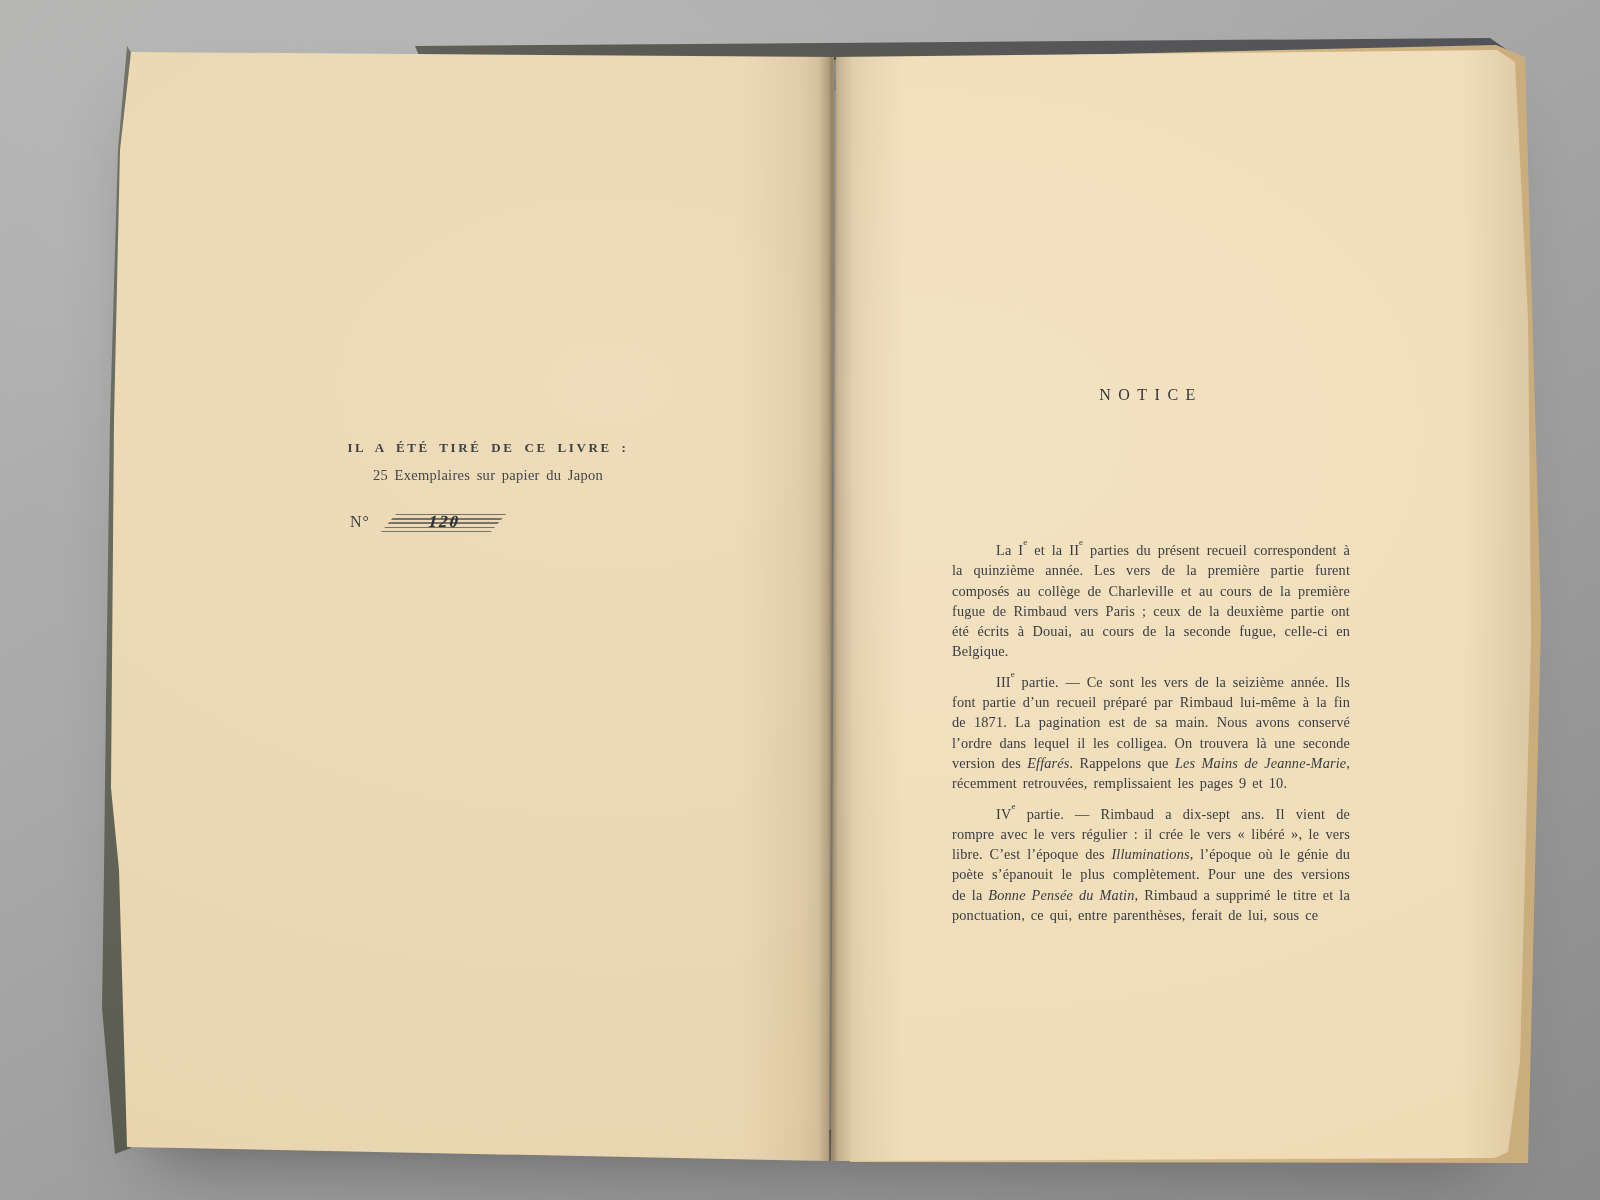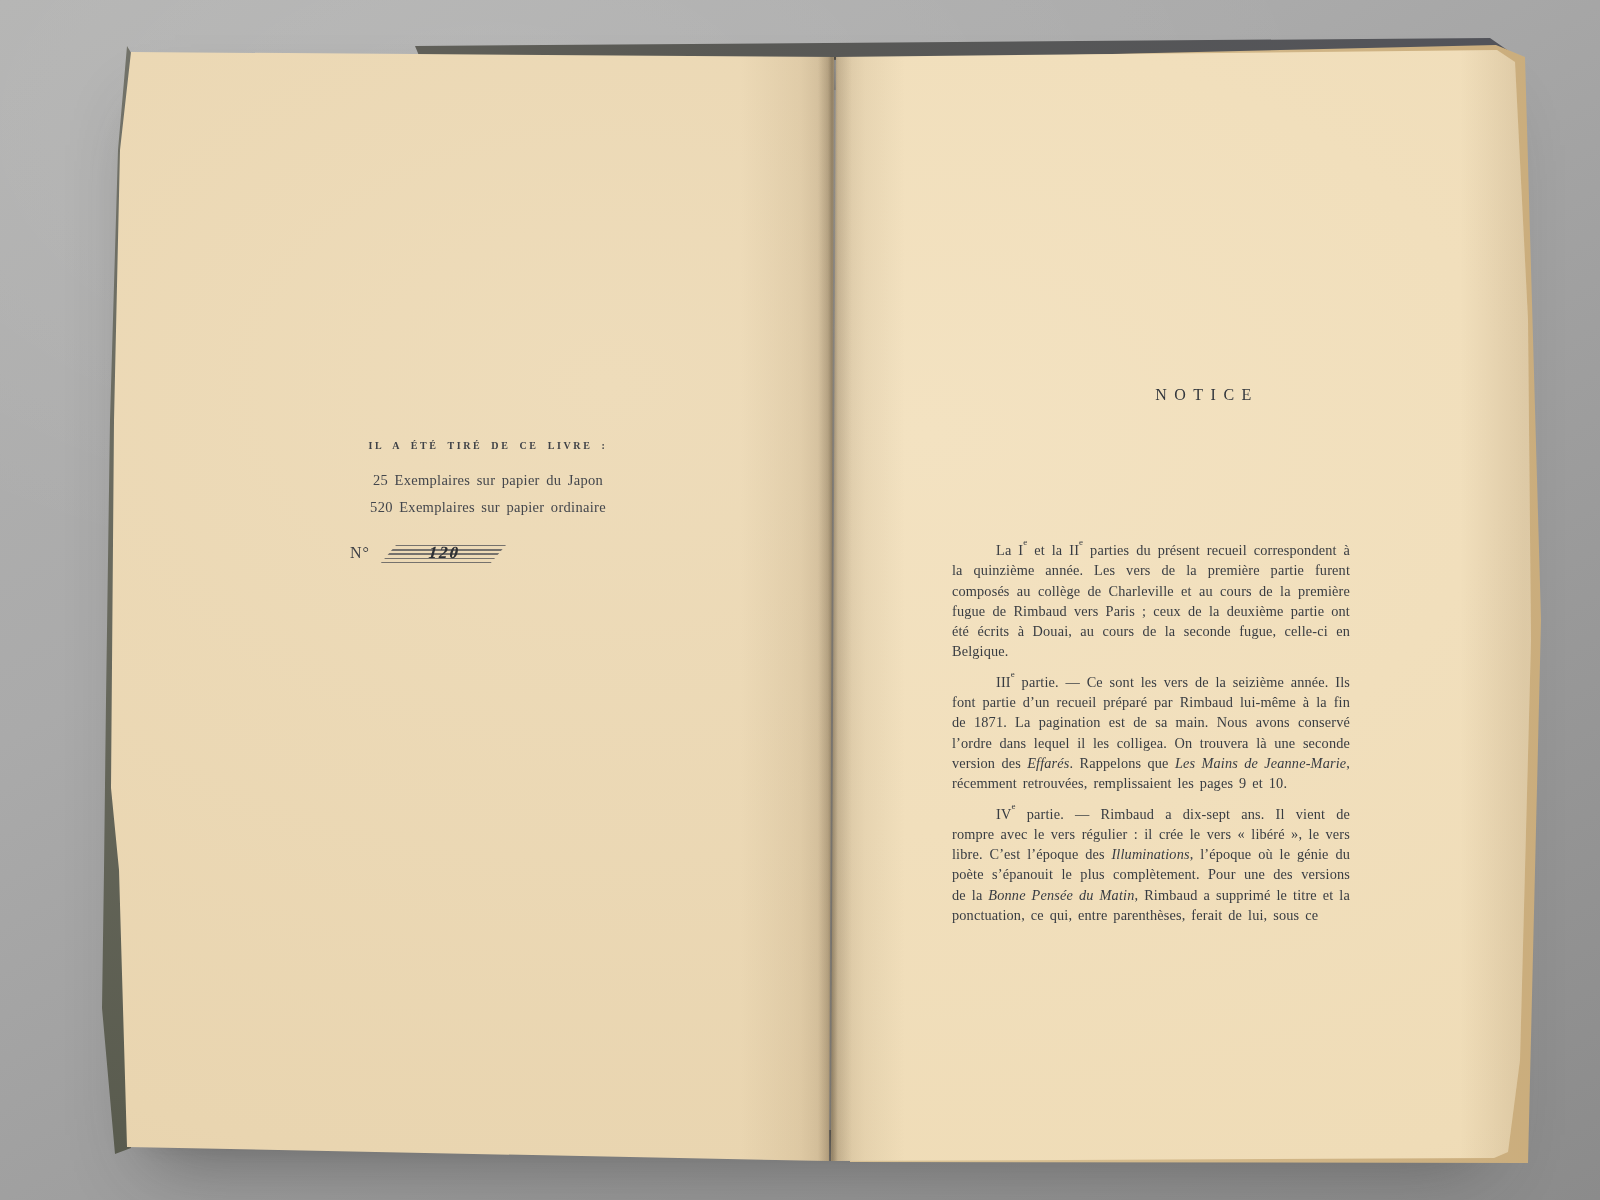--- a/index.html
+++ b/index.html
@@ -54,42 +54,42 @@
     clip-path:polygon(818px 57px,852px 57px,852px 1161px,818px 1161px);
     background:linear-gradient(90deg, rgba(60,45,25,0) 818px, rgba(60,45,25,0.18) 828px, rgba(50,38,20,0.38) 832px, rgba(60,45,25,0.12) 838px, rgba(60,45,25,0) 852px);
   }
 
   
   .limitation{
     position:absolute;left:288px;top:440px;width:400px;text-align:center;
     color:#46494e;
   }
   .lim-heading{
-    font-size:10px;font-weight:bold;letter-spacing:2.6px;word-spacing:4px;
-    color:#3f4247;margin-bottom:16px;
+    font-size:13px;font-weight:bold;letter-spacing:2.6px;word-spacing:4px;
+    color:#3f4247;margin-bottom:6px;
   }
   .lim-line{font-size:14.5px;line-height:26.5px;letter-spacing:0.3px;word-spacing:2.5px;color:#43464c;font-family:Liberation Serif, serif;}
   .num-row{margin-top:24px;height:24px;position:relative;}
   .num-label{
     position:absolute;left:62px;top:0;font-size:16px;color:#3c3f45;letter-spacing:1px;
   }
   .stamp{
     position:absolute;left:100px;top:1px;width:110px;height:19px;
     transform:skewX(-40deg);
     background:repeating-linear-gradient(180deg, rgba(78,79,84,0.75) 0px, rgba(78,79,84,0.75) 1.4px, rgba(78,79,84,0) 1.4px, rgba(78,79,84,0) 4.2px);
   }
   .stamp-num{
     position:absolute;left:0;right:0;top:-2px;text-align:center;
     transform:skewX(30deg);
     font-size:17px;font-weight:bold;color:#2e3136;letter-spacing:2px;
   }
 
   
   .notice-title{
-    position:absolute;left:1008px;top:386px;width:398px;text-align:center;
+    position:absolute;left:952px;top:386px;width:398px;text-align:center;
     font-size:16px;letter-spacing:7.5px;color:#33373d;font-weight:normal;
   }
   .notice-body{
     position:absolute;left:952px;top:540px;width:398px;
     color:#383c42;
   }
   .notice-body p{
     margin:0 0 10px 0;
     font-size:14.3px;line-height:20.3px;
     text-align:justify;text-indent:44px;
@@ -107,21 +107,20 @@
   <div class="layer cover-top"></div>
   <div class="layer stack-right"></div>
   <div class="layer cover-left"></div>
   <div class="layer page-left"></div>
   <div class="layer page-right"></div>
   <div class="layer gutter"></div>
 
   <div class="limitation">
     <div class="lim-heading">IL A ÉTÉ TIRÉ DE CE LIVRE :</div>
     <div class="lim-line">25 Exemplaires sur papier du Japon</div>
-    <div class="lim-line">520 Exemplaires sur papier ordinaire</div>
     <div class="num-row">
       <span class="num-label">N°</span>
       <span class="stamp">
         <span class="stamp-num">120</span>
       </span>
     </div>
   </div>
 
   <div class="notice-title">NOTICE</div>
   <div class="notice-body" id="notice-body">

